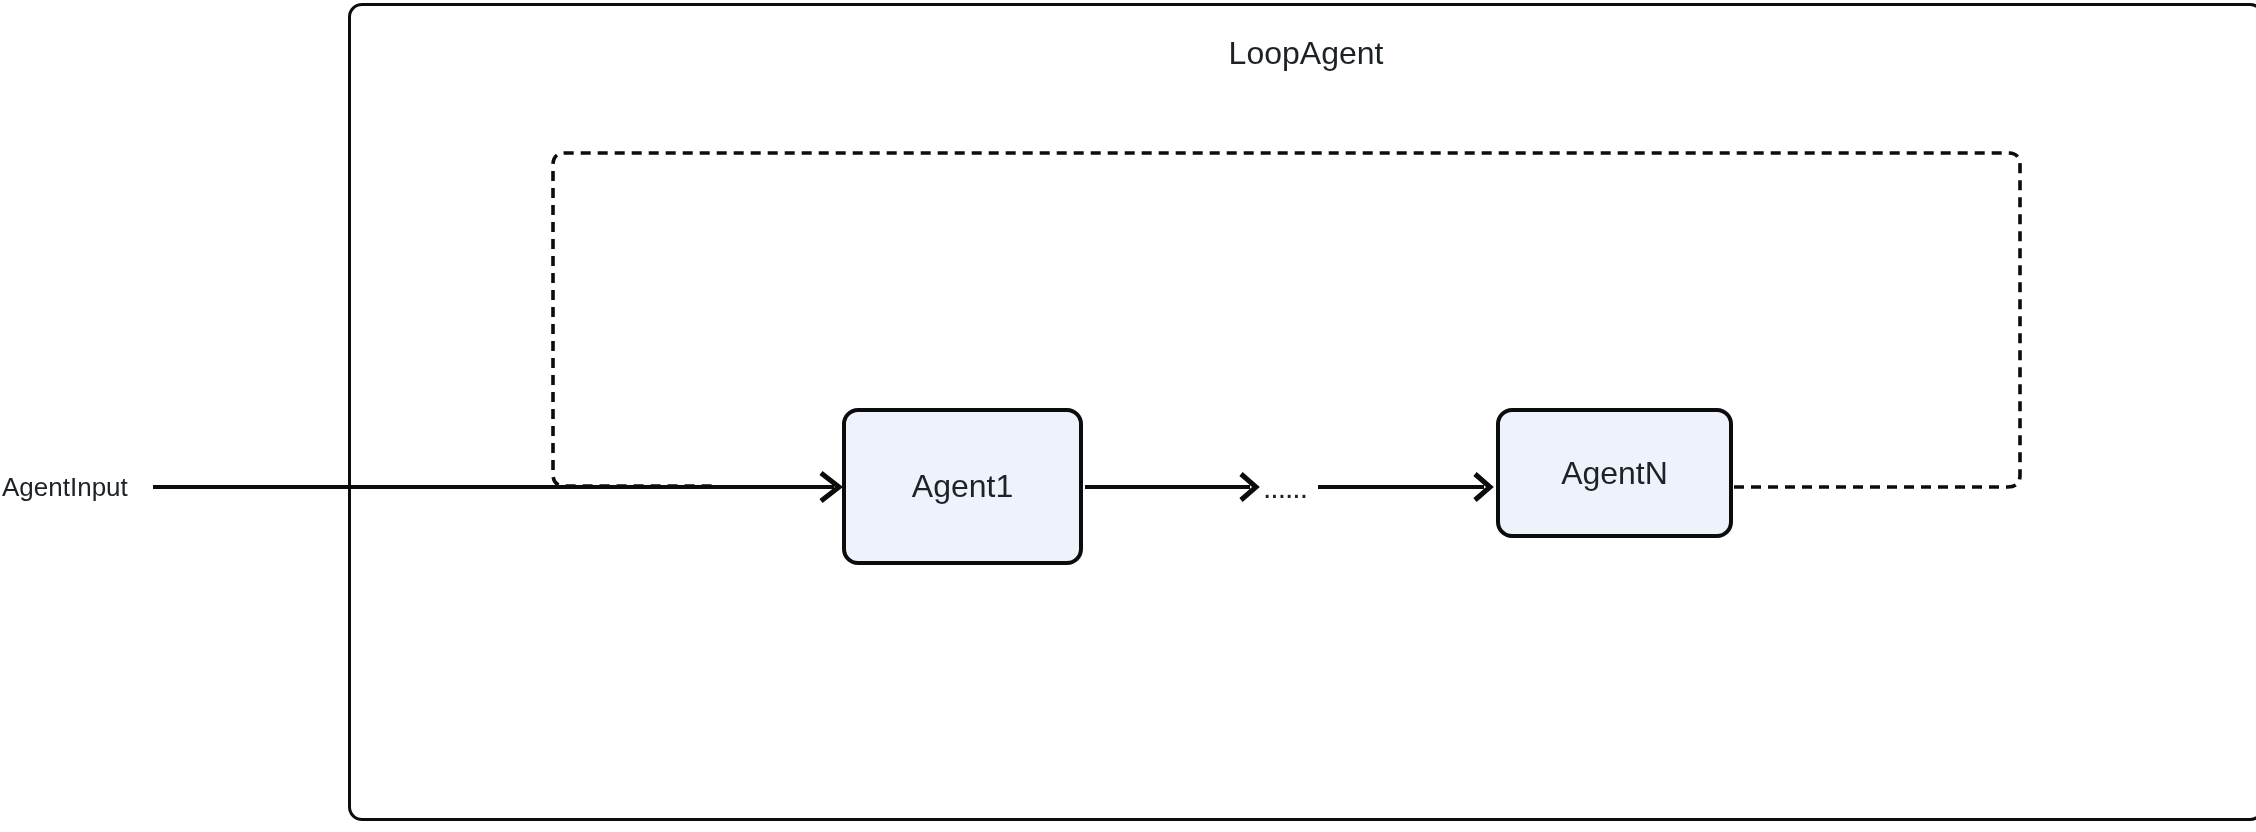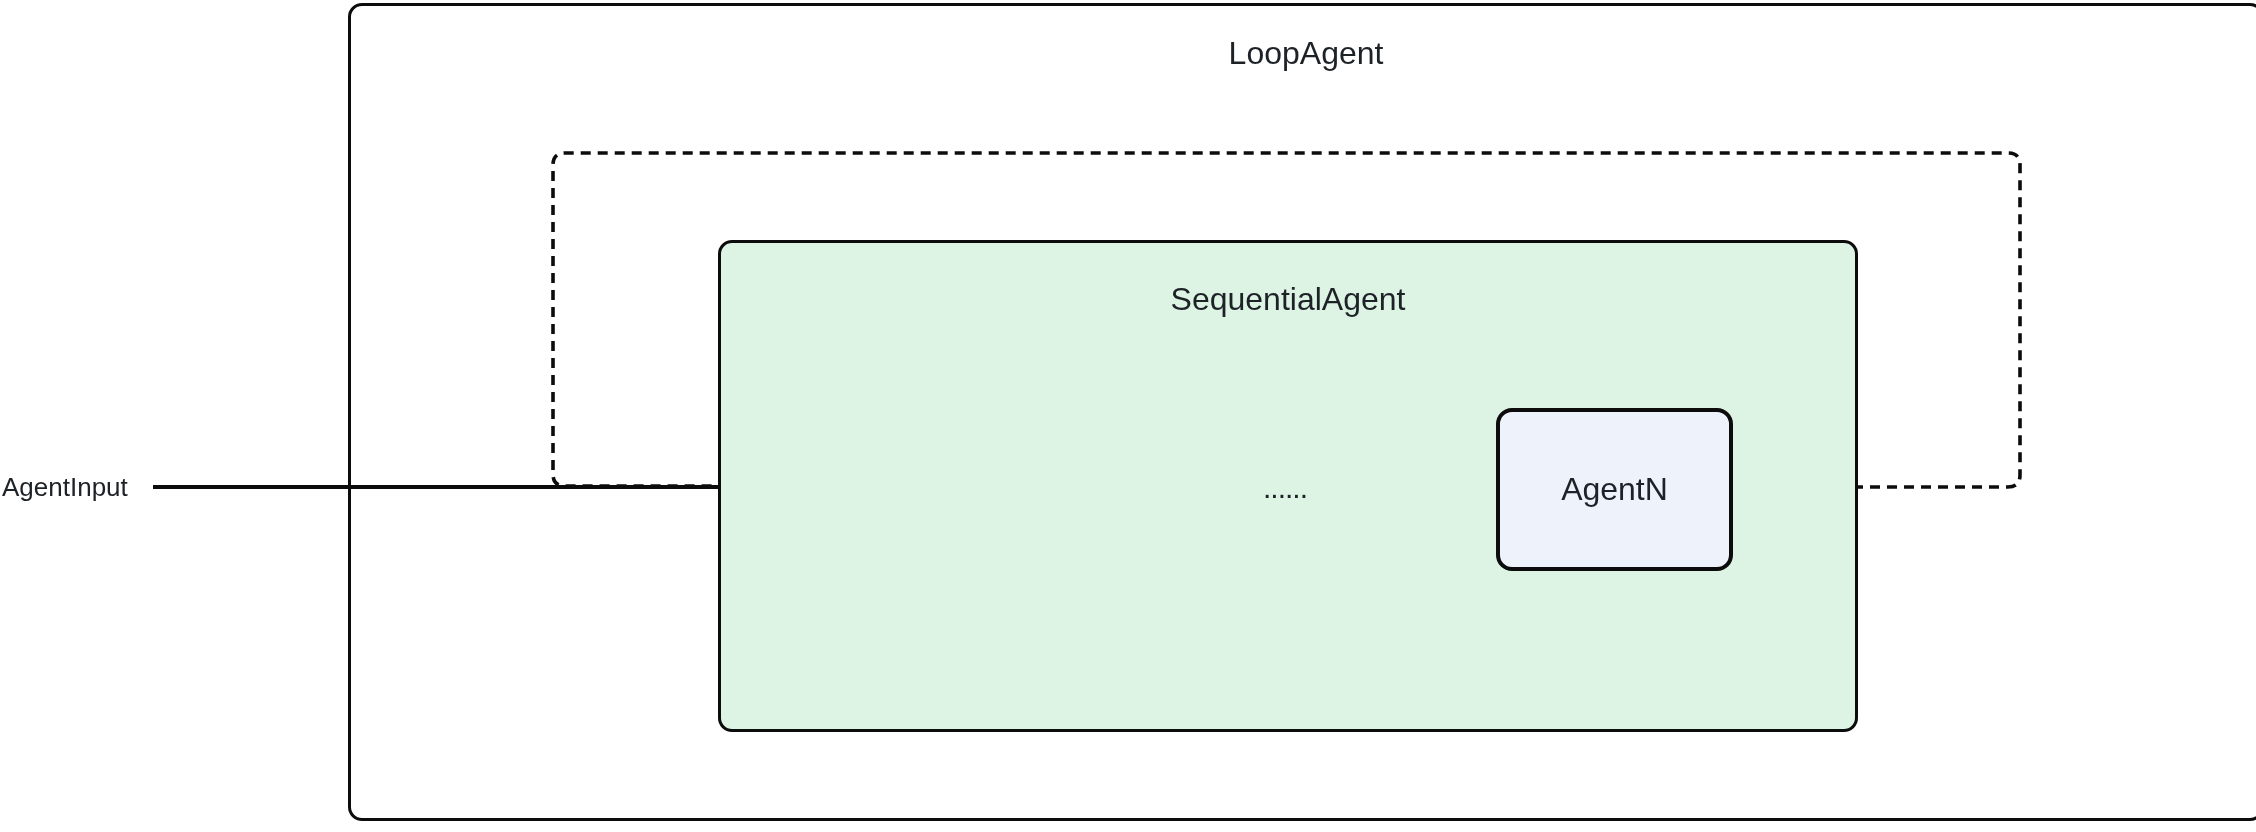--- a/index.html
+++ b/index.html
@@ -49,21 +49,21 @@
   
   .node{
     border:4px solid var(--stroke);
     border-radius:16px;
     box-sizing:border-box;
     background:var(--node-fill);
     display:flex;align-items:center;justify-content:center;
     font-size:32px;
   }
   #node-agent1{left:842px;top:408px;width:241px;height:157px;}
-  #node-agentN{left:1496px;top:408px;width:237px;height:163px;}
+  #node-agentN{left:1496px;top:408px;width:237px;height:130px;}
   
   #agent-input-label{
     left:2px;top:467px;height:40px;line-height:40px;
     font-size:26px;white-space:nowrap;
   }
   
   #dots-label{
     left:1263px;top:468px;height:40px;line-height:40px;
     font-size:30px;letter-spacing:-1px;white-space:nowrap;
   }
@@ -92,24 +92,24 @@
     <line class="solid-edge" x1="153" y1="487" x2="834" y2="487"></line>
     <polyline class="arrow-head" points="821,473 839,487 821,501"></polyline>
 
     <line class="solid-edge" x1="1085" y1="487" x2="1250" y2="487"></line>
     <polyline class="arrow-head" points="1241,474 1256,487 1241,500"></polyline>
 
     <line class="solid-edge" x1="1318" y1="487" x2="1484" y2="487"></line>
     <polyline class="arrow-head" points="1475,474 1490,487 1475,500"></polyline>
   </svg>
 
-  <div class="abs" id="sequential-box">
-    <div class="box-title">SequentialAgent</div>
+
+  <div class="abs node" id="node-agent1">
+    <span>Agent1</span>
   </div>
-
   <div class="abs node" id="node-agentN">
     <span>AgentN</span>
   </div>
 
   <div class="abs" id="agent-input-label">AgentInput</div>
   <div class="abs" id="dots-label">......</div>
 
 </div>
 
 </body></html>

